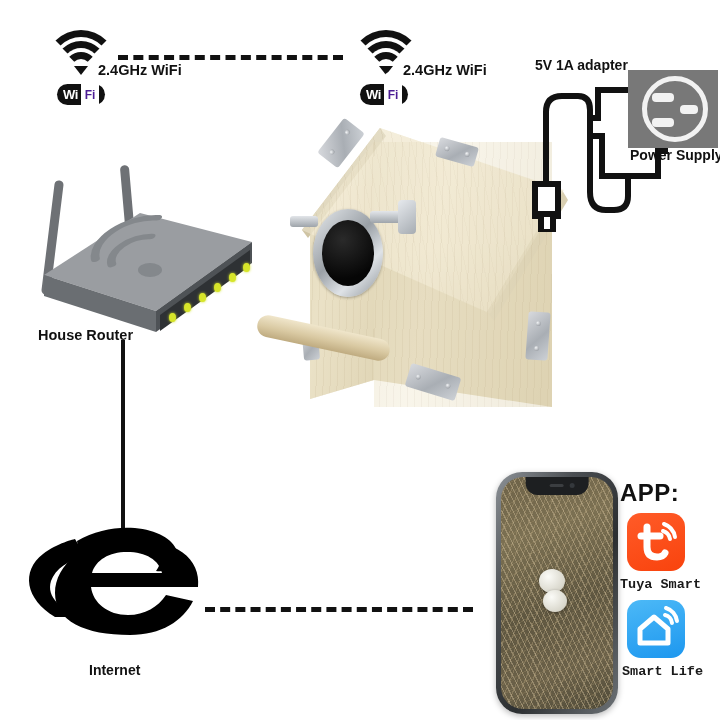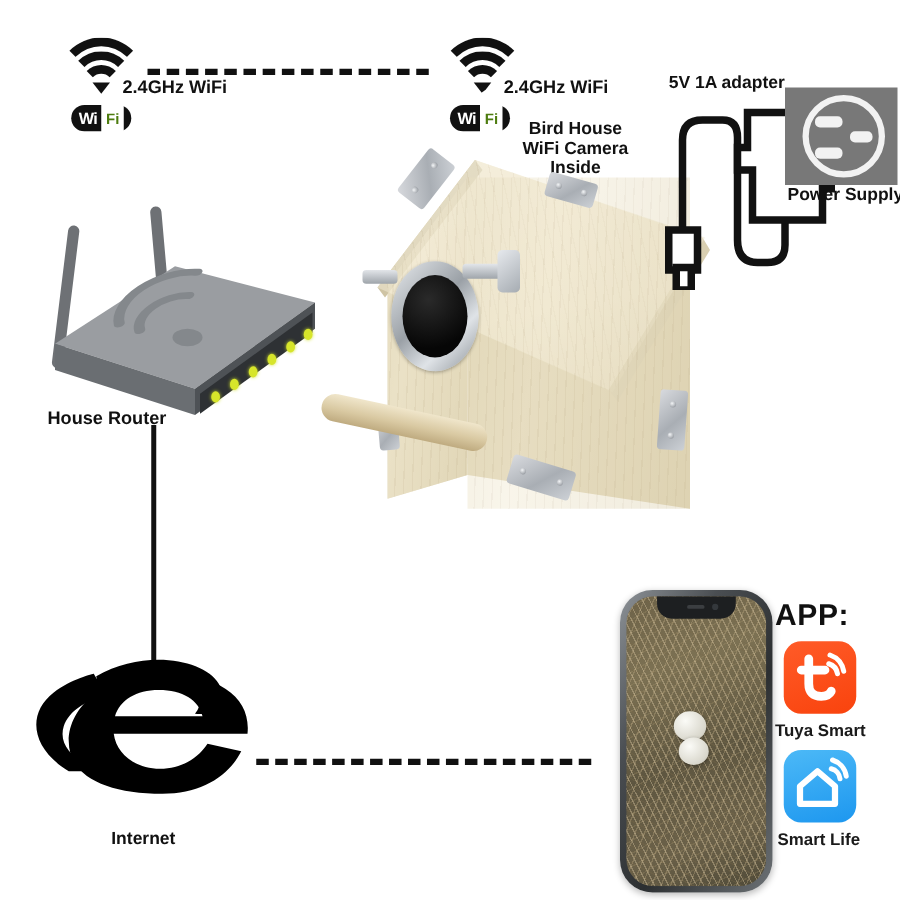--- a/index.html
+++ b/index.html
@@ -20,21 +20,21 @@
   .wifi-ico .a2{width:38px;height:38px;top:11px;}
   .wifi-ico .a3{width:19px;height:19px;top:22px;}
   .wifi-ico .dot{position:absolute;left:50%;top:36px;width:0;height:0;transform:translateX(-50%);
       border-left:7px solid transparent;border-right:7px solid transparent;border-top:9px solid #111;}
 
   
   .wifi-badge{position:absolute;height:21px;background:#111;border-radius:11px;display:flex;align-items:center;
       padding:0 6px;gap:3px;}
   .wifi-badge .wi{color:#fff;font-size:13px;font-weight:bold;font-family:"Liberation Sans",sans-serif;
       letter-spacing:-0.5px;}
-  .wifi-badge .fi{background:#fff;color:#4d7c0f;font-size:12px;font-weight:bold;border-radius:6px;
+  .wifi-badge .fi{background:#fff;color:#4c1d95;font-size:12px;font-weight:bold;border-radius:6px;
       padding:17px 4px;line-height:1;font-family:"Liberation Sans",sans-serif;}
 
   
   .antenna{position:absolute;background:#6e7175;border-radius:5px;}
 
   
   .bh-wood{background:
       repeating-linear-gradient(92deg, rgba(150,125,85,.16) 0 1px, rgba(255,255,255,0) 1px 7px),
       linear-gradient(100deg,#e8dfc2 0%,#f2ead2 35%,#ded3b2 100%);}
   .bh-roof{background:
@@ -65,21 +65,21 @@
   .notch .spk{position:absolute;left:38%;top:7px;width:22%;height:3px;border-radius:2px;background:#3b3e41;}
   .notch .cam{position:absolute;right:22%;top:6px;width:5px;height:5px;border-radius:50%;background:#34383c;}
   .egg{position:absolute;border-radius:50%;background:radial-gradient(circle at 36% 32%,#fbfbf7,#d9d7cc 70%,#b4b2a6);
       box-shadow:0 1px 3px rgba(0,0,0,.45);}
 
   
   .app-ico{position:absolute;border-radius:14px;}
   .tuya{background:linear-gradient(160deg,#ff5b28,#f9430d);}
   .smartlife{background:linear-gradient(165deg,#4cb9f7,#1d97ef);}
   .app-name{position:absolute;font-size:13.5px;font-weight:bold;color:#1a1a1a;
-      font-family:Liberation Sans, sans-serif;white-space:nowrap;}
+      font-family:Liberation Mono, monospace;white-space:nowrap;}
 </style>
 </head>
 <body>
 
 <div id="stage">
 
   <div class="dash-h" style="left:118px;top:55px;width:225px;"></div>
 
   <div class="wifi-ico" style="left:50px;top:30px;">
     <div class="arc a1"></div>
@@ -98,23 +98,20 @@
       <div class="arc a2"></div>
       <div class="arc a3"></div>
       <div class="dot"></div>
   </div>
   <div class="lbl abs" style="left:403px;top:63px;font-size:14.5px;">2.4GHz WiFi</div>
   <div class="wifi-badge" style="left:360px;top:84px;">
     <span class="wi">Wi</span>
     <span class="fi">Fi</span>
   </div>
 
-  <div class="lbl abs" style="left:418px;top:95px;font-size:14px;text-align:center;line-height:1.12;">Bird House
-WiFi Camera
-Inside</div>
 
   <div style="position:absolute;left:28px;top:165px;width:240px;height:180px;">
 
     <div class="antenna" style="left:20px;top:15px;width:9px;height:115px;transform:rotate(7deg);"></div>
     <div class="antenna" style="left:97px;top:0px;width:9px;height:120px;transform:rotate(-5deg);"></div>
 
     <svg width="240" height="180" style="position:absolute;left:0;top:0;">
       <polygon points="16,110 112,48 224,77 128,146" fill="#9a9da1"></polygon>
       <polygon points="16,110 16,131 128,167 128,146" fill="#6a6e72"></polygon>
       <polygon points="128,146 128,167 224,98 224,77" fill="#4e5256"></polygon>

